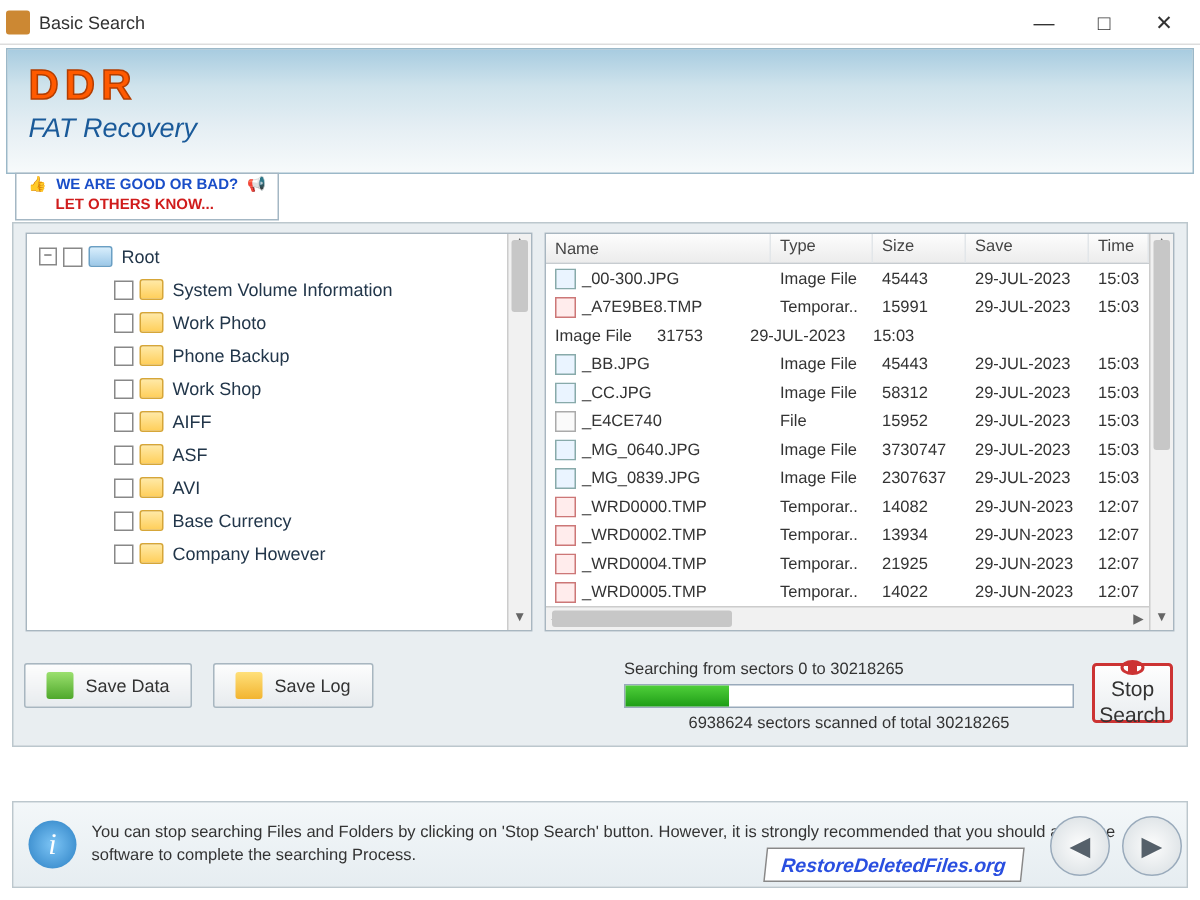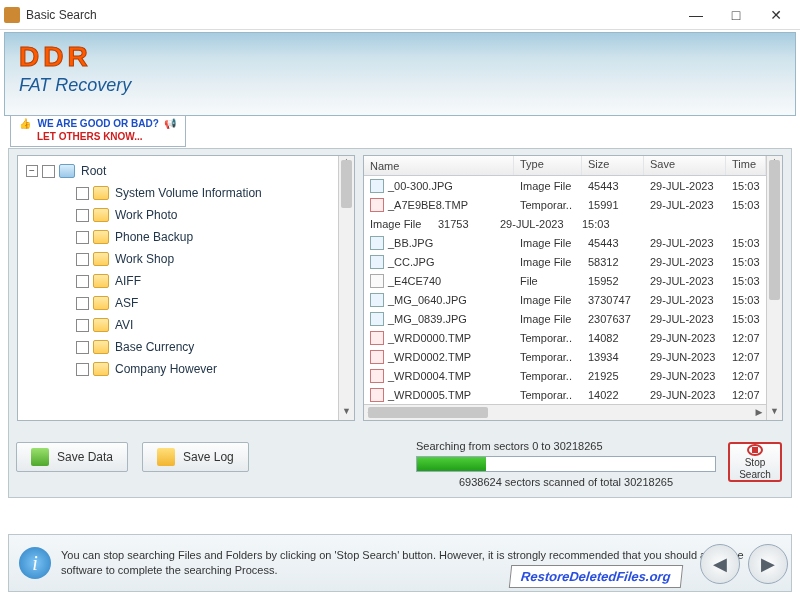--- a/index.html
+++ b/index.html
@@ -62,21 +62,21 @@
 .btn { background: linear-gradient(#fdfdfd,#e7ebee); border: 1px solid #a8b6c0; height: 30px; padding: 0 14px; display: flex; align-items: center; gap: 8px; font-size: 12px; color: #333; cursor: pointer; border-radius: 2px; }
 .btn .bicon { width: 18px; height: 18px; }
 .bicon.save { background: linear-gradient(#9be06f,#4fa82b); border-radius: 2px; }
 .bicon.log { background: linear-gradient(#ffe07a,#f2b430); border-radius: 2px; }
 
 .progress-area { position: absolute; left: 416px; top: 440px; width: 300px; font-size: 11px; color: #333; }
 .progress-bar { width: 300px; height: 16px; border: 1px solid #9ab; background: #fff; margin-top: 4px; position: relative; }
 .progress-fill { height: 100%; background: linear-gradient(#4fcf3a,#1f9e17); width: 70px; }
 .progress-sub { margin-top: 4px; text-align: center; }
 
-.stop-btn { position: absolute; right: 18px; top: 442px; width: 54px; height: 40px; border: 2px solid #c33; background: linear-gradient(#fefefe,#e9edf0); border-radius: 3px; display: flex; flex-direction: column; align-items: center; justify-content: center; font-size: 10px; color: #333; cursor: pointer; gap: 1px; }
+.stop-btn { position: absolute; right: 18px; top: 442px; width: 54px; height: 40px; border: 2px solid #c33; background: linear-gradient(#fefefe,#e9edf0); border-radius: 3px; display: flex; flex-direction: column; align-items: center; justify-content: center; font-size: 14px; color: #333; cursor: pointer; gap: 1px; }
 .stop-btn .circ { width: 16px; height: 16px; border-radius: 50%; border: 2px solid #c33; display: flex; align-items: center; justify-content: center; }
 .stop-btn .sq { width: 6px; height: 6px; background: #c33; }
 
 .tip-bar { position: absolute; left: 8px; right: 8px; bottom: 8px; height: 58px; border: 1px solid #bcc7cd; background: linear-gradient(#f3f7f9,#e6edf1); display: flex; align-items: center; padding: 4px 10px; gap: 10px; }
 .tip-icon { width: 32px; height: 32px; border-radius: 50%; background: radial-gradient(#7cc4f5,#2a7fc3); color: #fff; font-family: Georgia, serif; font-style: italic; font-size: 20px; display: flex; align-items: center; justify-content: center; }
 .tip-text { font-size: 11px; color: #333; flex: 1; line-height: 1.35; }
 .url-badge { position: absolute; right: 118px; bottom: 12px; background: #fff; border: 1px solid #888; padding: 3px 10px; font-size: 13px; font-weight: bold; font-style: italic; color: #2a4fe0; transform: skewX(-6deg); }
 .nav-btn { width: 40px; height: 40px; border-radius: 50%; background: radial-gradient(#fdfdfd,#d5dce0); border: 1px solid #9ab; display: flex; align-items: center; justify-content: center; font-size: 18px; color: #55606a; cursor: pointer; }
 .nav-wrap { position: absolute; right: 12px; bottom: 16px; display: flex; gap: 8px; }
 </style>

